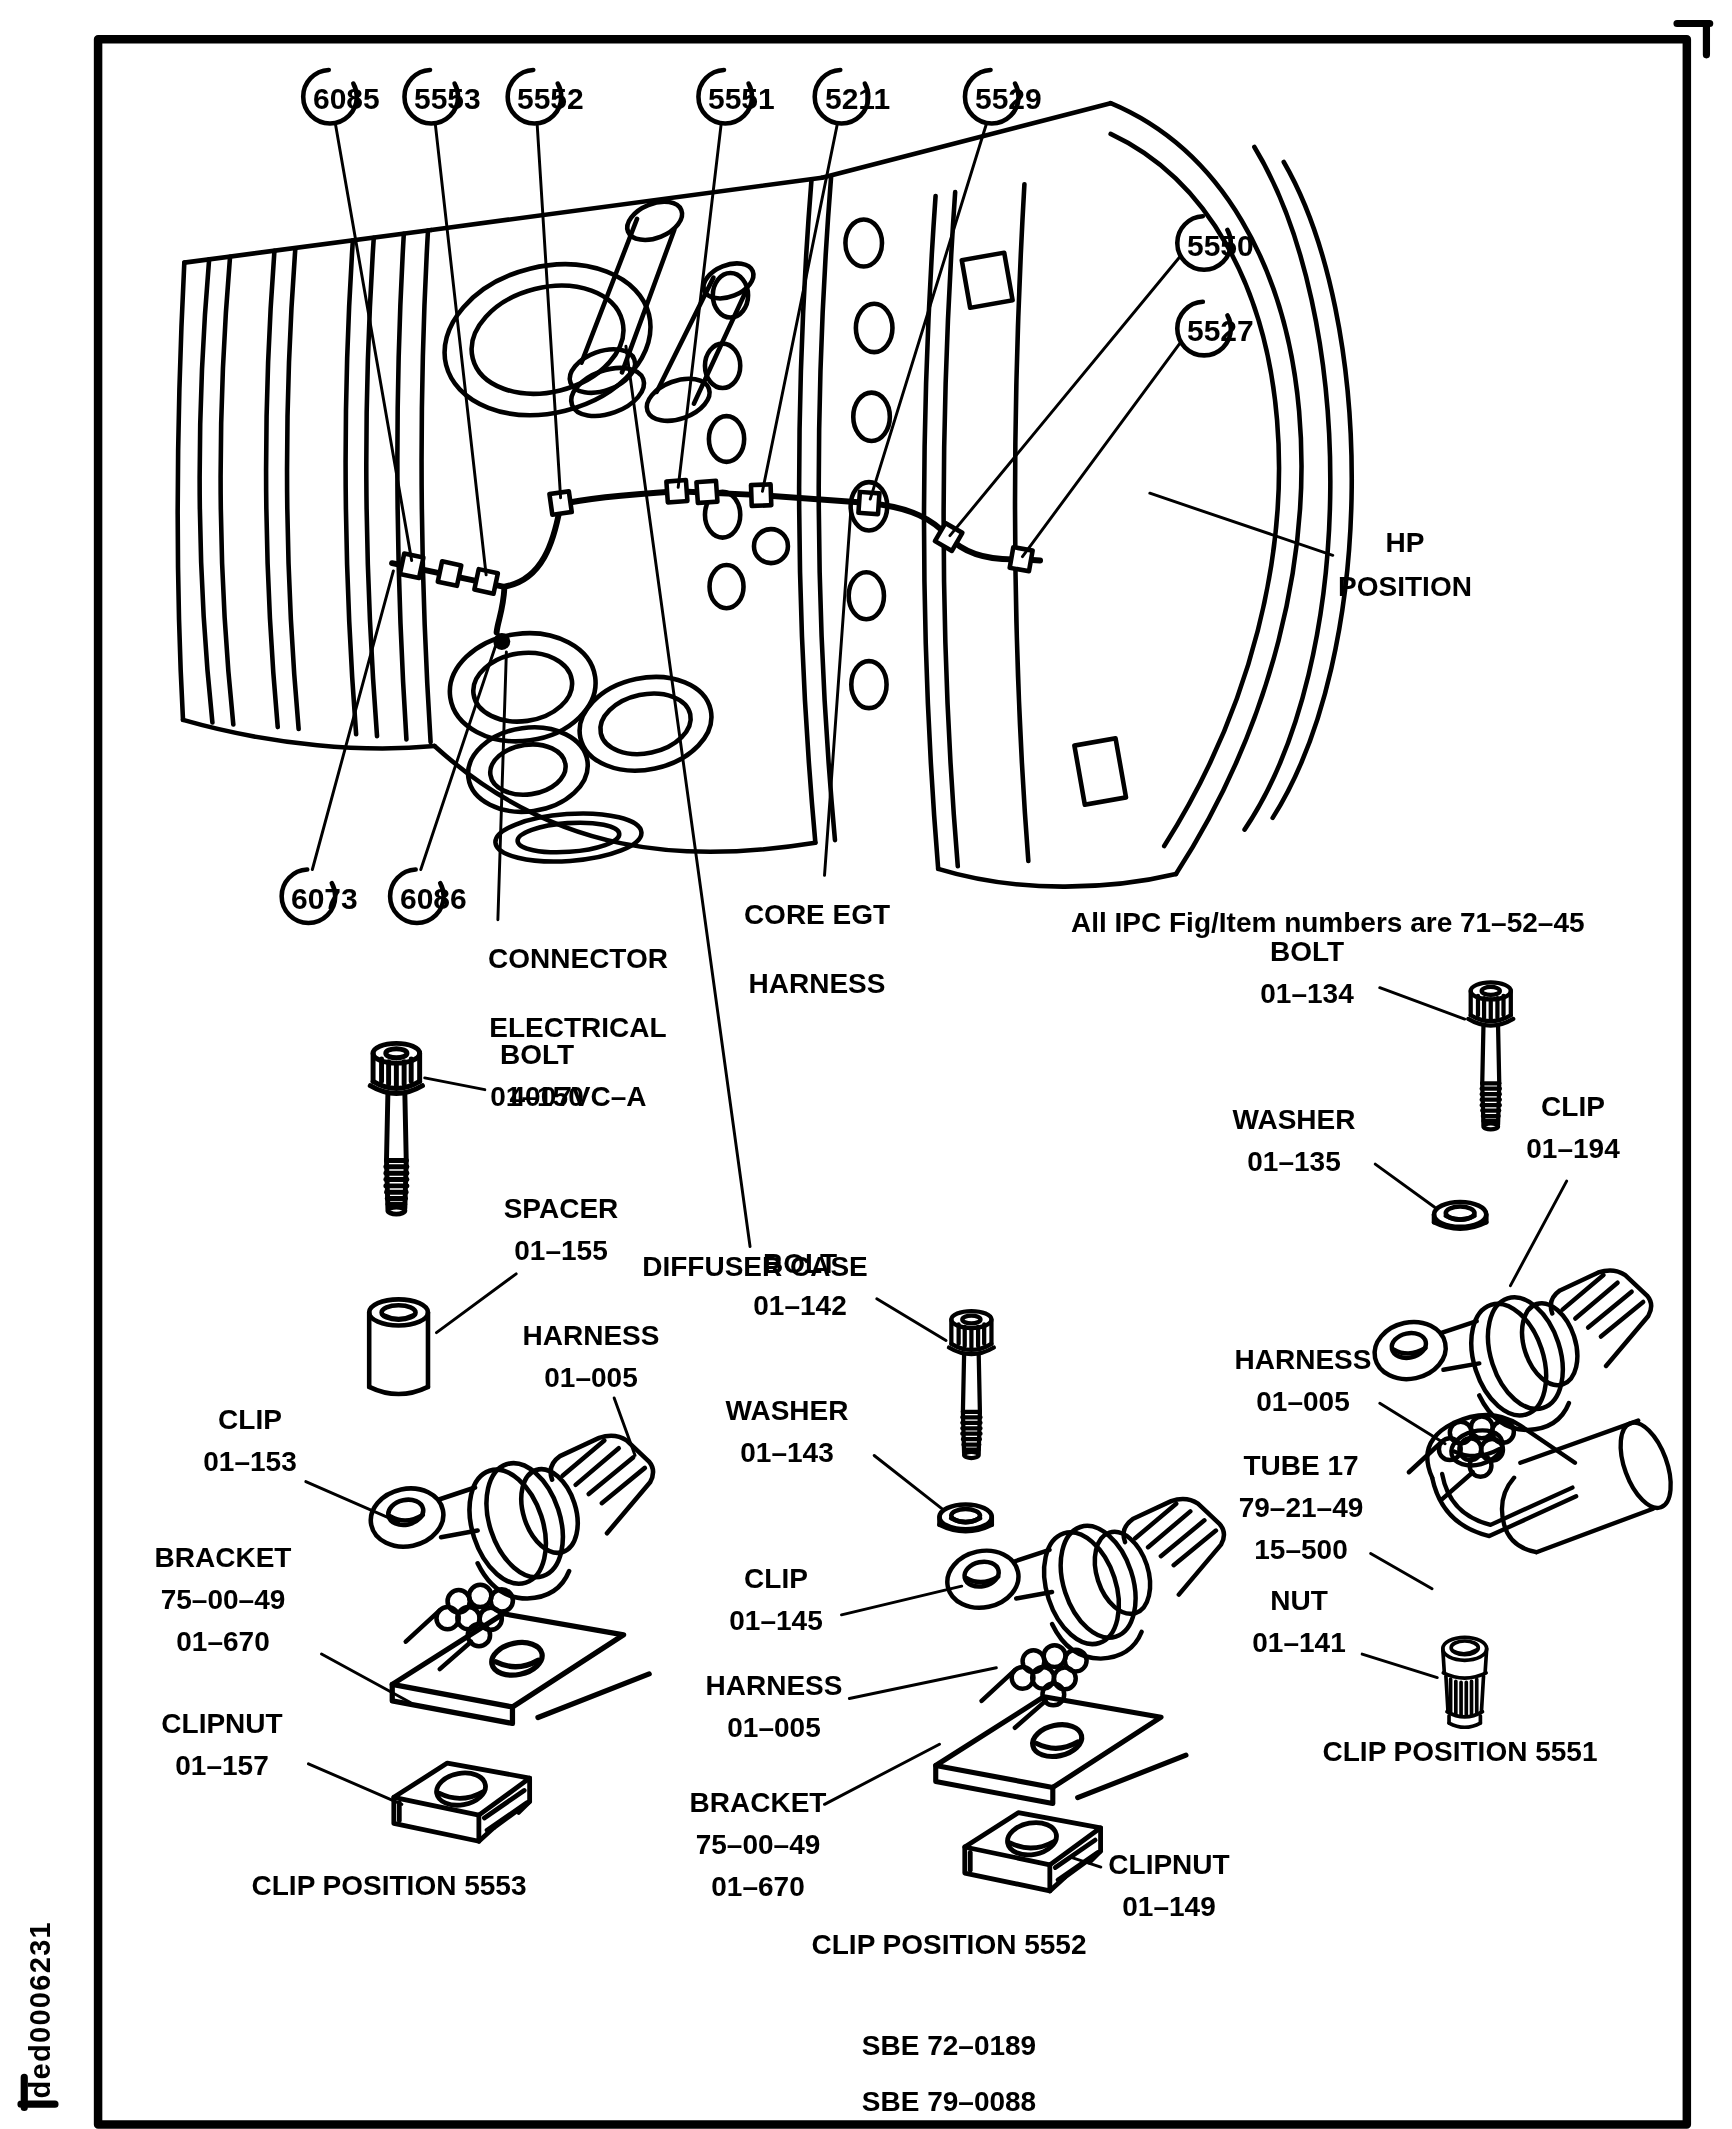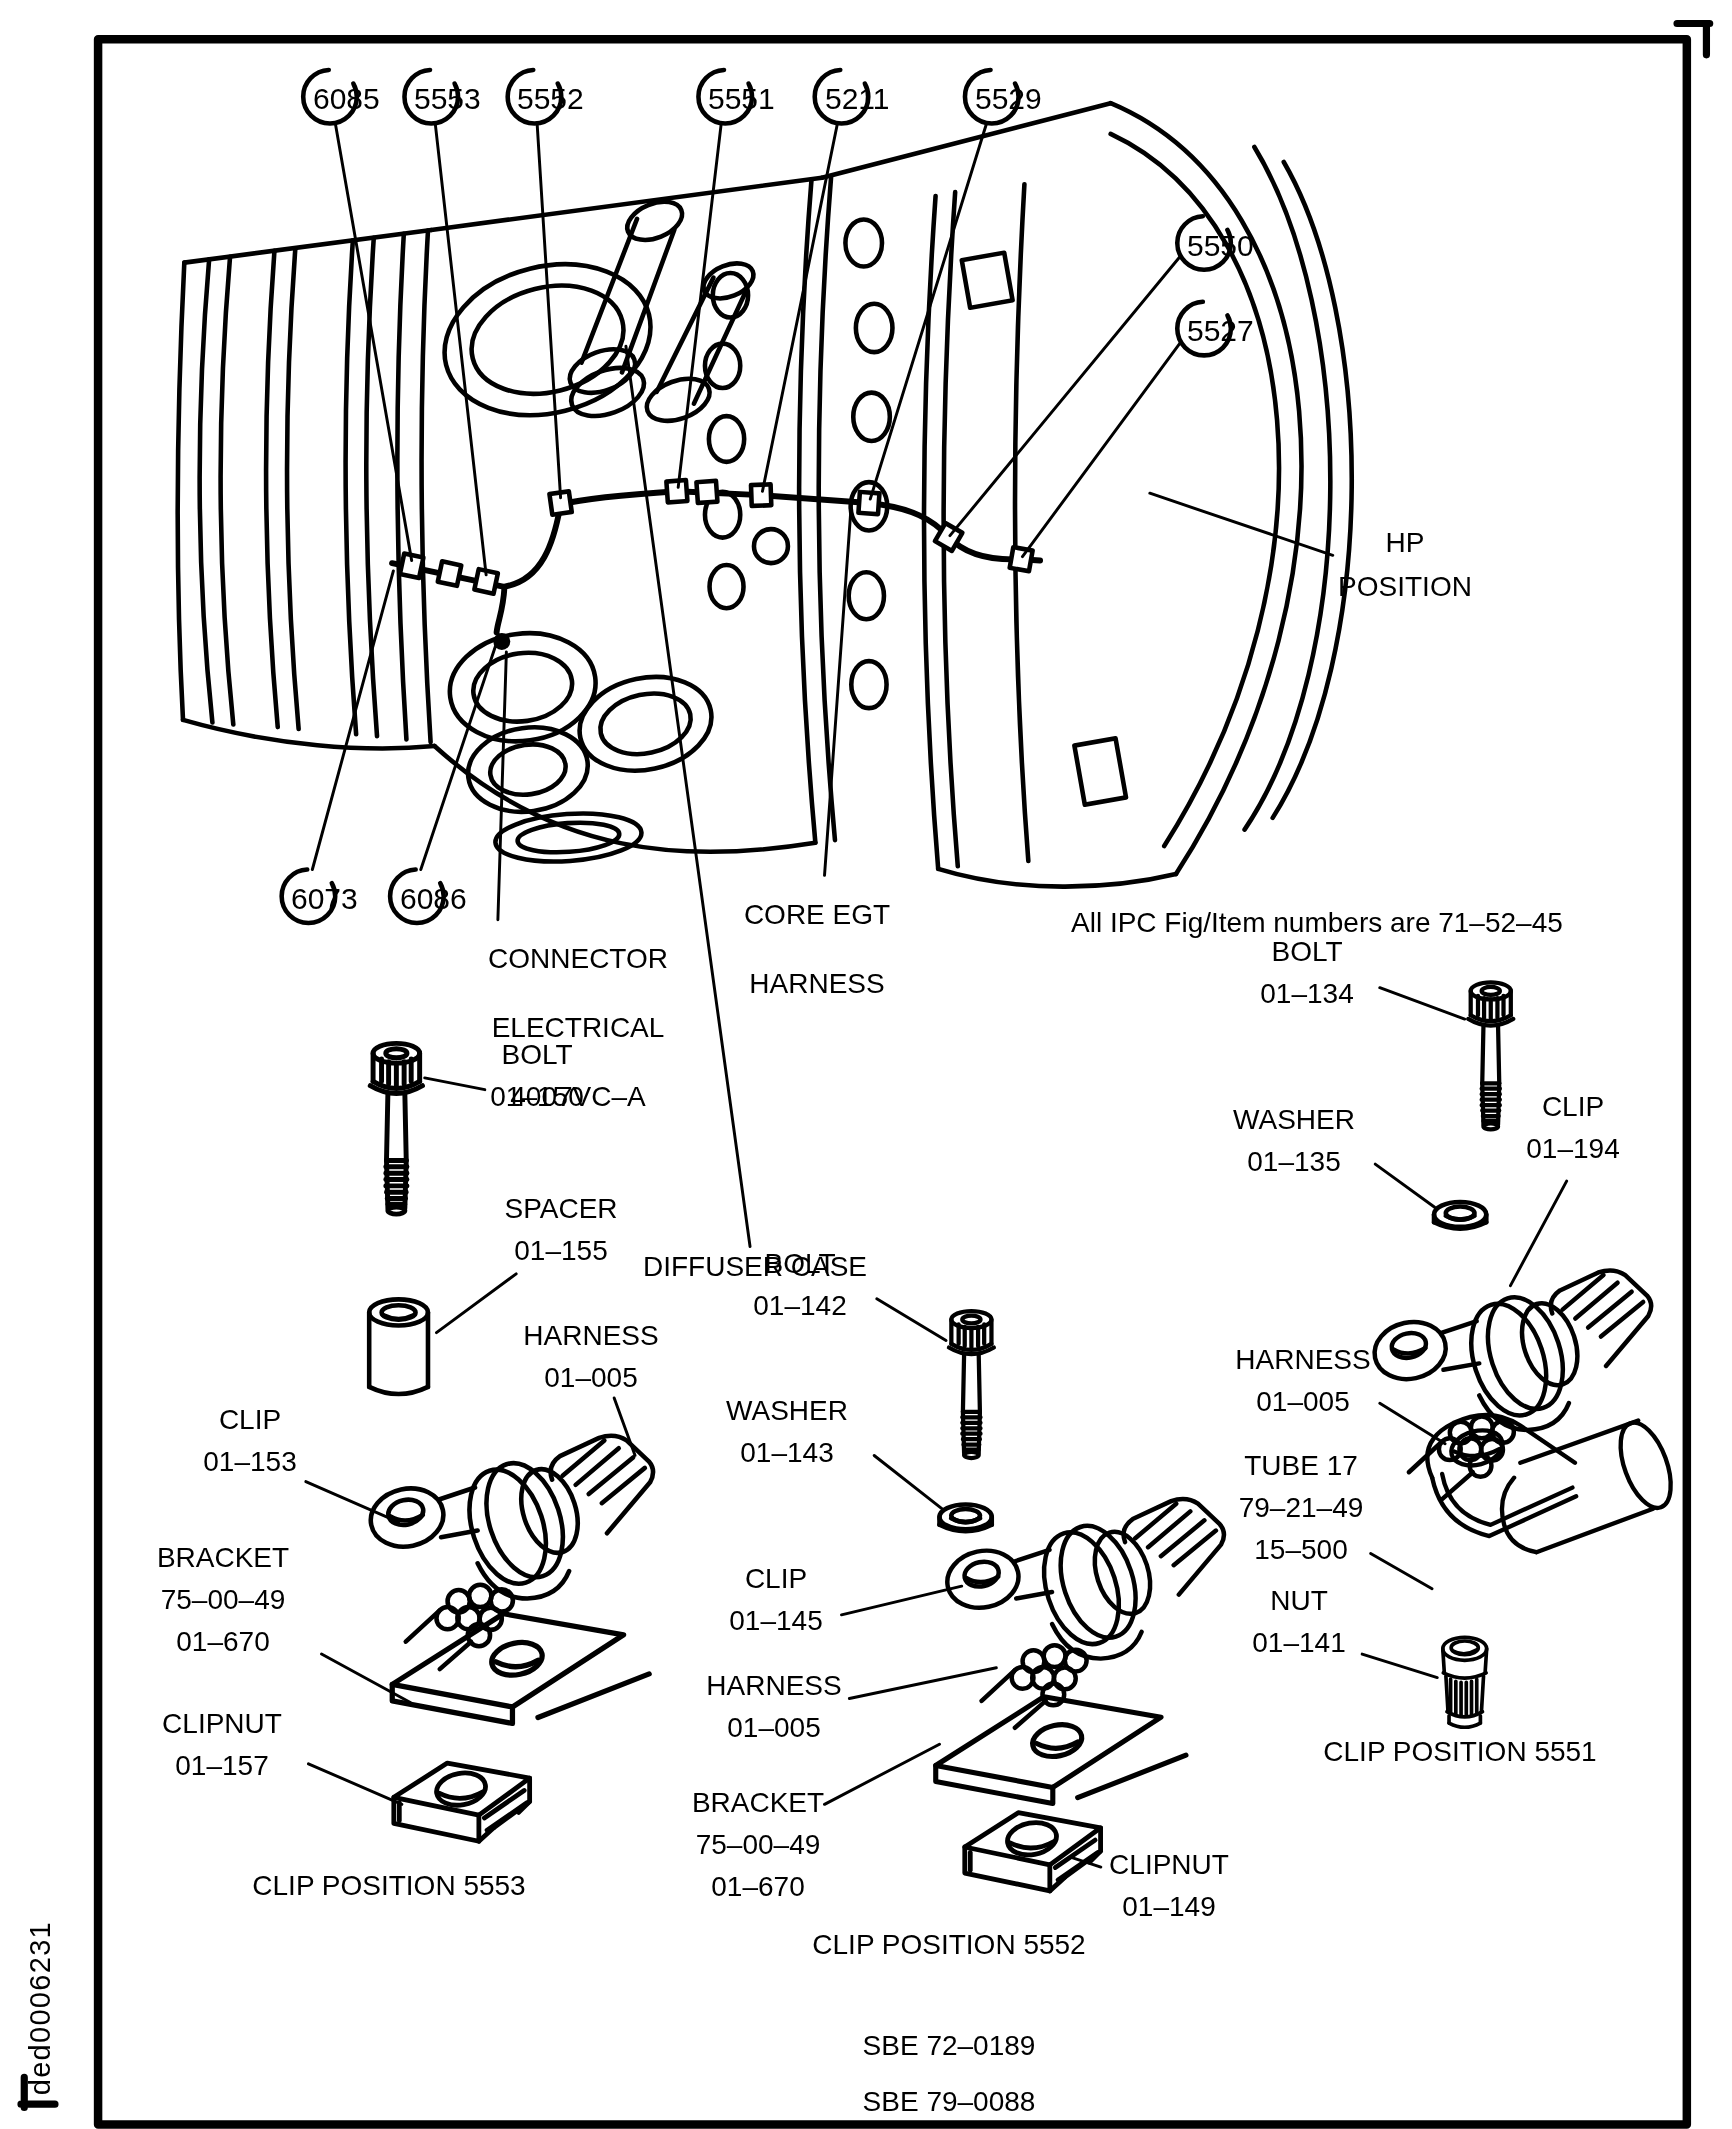--- a/index.html
+++ b/index.html
@@ -1,17 +1,17 @@
 <!DOCTYPE html>
 <html style="font-size:10.5px"><head>
 <meta charset="utf-8">
 <style>
   html,body{margin:0;padding:0;background:#fff;}
   .canvas{position:relative;width:1732px;height:2129px;background:#ffffff;
-          font-family:"Liberation Sans",sans-serif;font-weight:normal;color:#000;overflow:hidden;}
+          font-family:"Liberation Sans",sans-serif;font-weight:bold;color:#000;overflow:hidden;}
   svg.art{position:absolute;left:0;top:0;}
   .lbl{position:absolute;text-align:center;transform:translateX(-50%);
        font-size:28px;line-height:42px;white-space:nowrap;}
   .lbl.loose{line-height:69px;}
   .lbl.leftalign{text-align:center;transform:none;line-height:72px;}
   .lbl.hp{line-height:44px;}
   .lbl.sbe{line-height:56px;margin-top:45px;}
   .bnum{position:absolute;font-size:30px;white-space:nowrap;}
   .docid{position:absolute;font-size:29px;writing-mode:vertical-rl;transform:rotate(180deg);
          letter-spacing:1.3px;}

